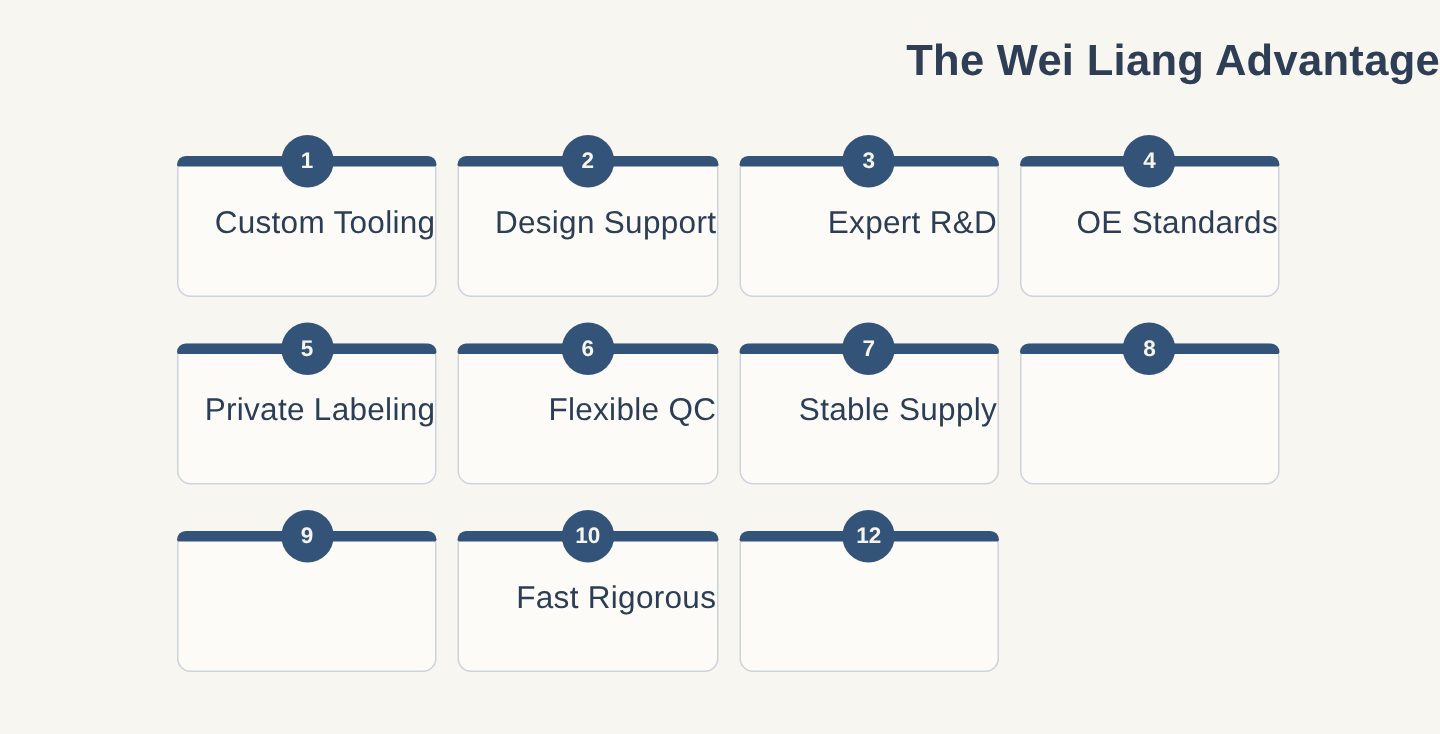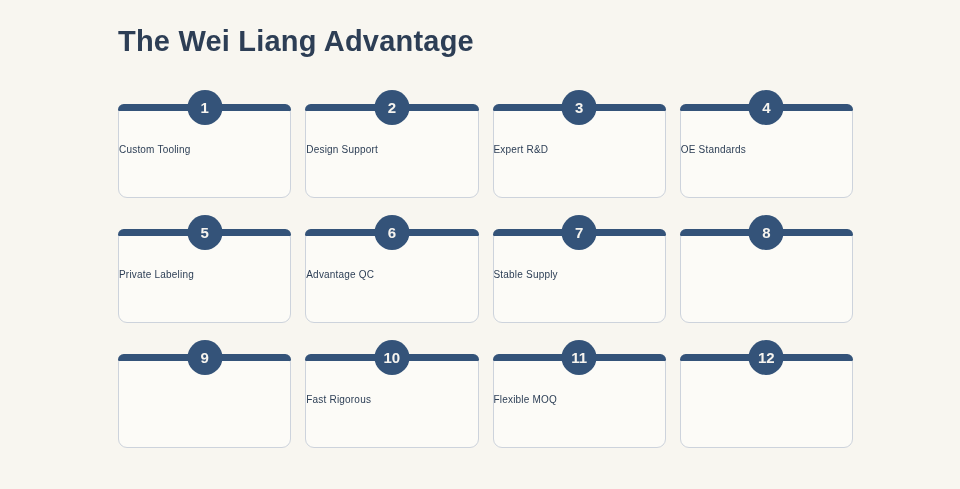--- a/index.html
+++ b/index.html
@@ -16,20 +16,21 @@
   .content {
     padding: 24px 0 0 118px;
   }
   .page-title {
     margin: 0;
     font-size: 29px;
     font-weight: 700;
     letter-spacing: 0.2px;
     color: #2d3e55;
     line-height: 1.2;
+    text-align: right;
   }
   .cards-grid {
     margin-top: 45px;
     width: 735px;
     display: grid;
     grid-template-columns: repeat(4, 1fr);
     column-gap: 14px;
     row-gap: 31px;
   }
   .card {
@@ -68,22 +69,22 @@
     font-size: 15px;
     font-weight: 700;
     line-height: 1;
   }
   .card-label {
     position: absolute;
     top: 44px;
     left: 0;
     right: 0;
     transform: translateY(-50%);
-    text-align: left;
-    font-size: 10px;
+    text-align: right;
+    font-size: 21px;
     font-weight: 500;
     letter-spacing: 0.2px;
     color: #2c3e55;
   }
 </style>
 </head>
 <body>
 
 <div class="content">
   <h1 class="page-title">The Wei Liang Advantage</h1>
@@ -128,21 +129,21 @@
         <span>5</span>
       </div>
       <div class="card-label">Private Labeling</div>
     </div>
 
     <div class="card">
       <div class="card-bar"></div>
       <div class="badge">
         <span>6</span>
       </div>
-      <div class="card-label">Advantage QC</div>
+      <div class="card-label">Flexible QC</div>
     </div>
 
     <div class="card">
       <div class="card-bar"></div>
       <div class="badge">
         <span>7</span>
       </div>
       <div class="card-label">Stable Supply</div>
     </div>
 
@@ -161,27 +162,20 @@
     </div>
 
     <div class="card">
       <div class="card-bar"></div>
       <div class="badge">
         <span>10</span>
       </div>
       <div class="card-label">Fast Rigorous</div>
     </div>
 
-    <div class="card">
-      <div class="card-bar"></div>
-      <div class="badge">
-        <span>11</span>
-      </div>
-      <div class="card-label">Flexible MOQ</div>
-    </div>
 
     <div class="card">
       <div class="card-bar"></div>
       <div class="badge">
         <span>12</span>
       </div>
     </div>
 
   </div>
 </div>

